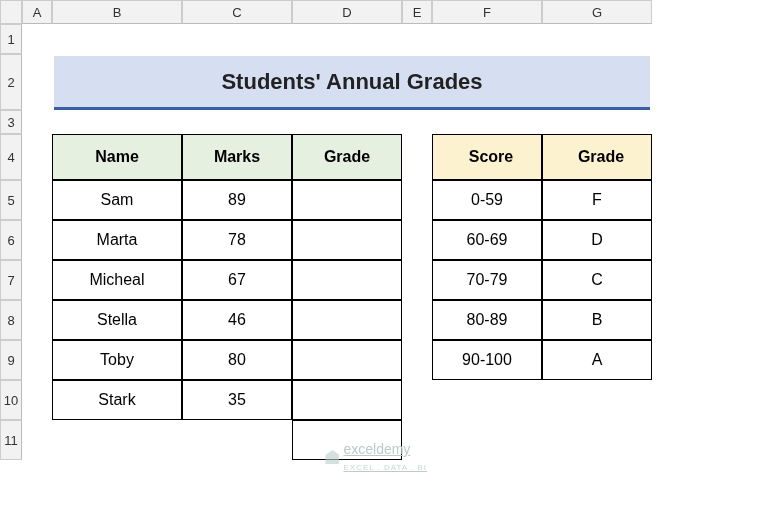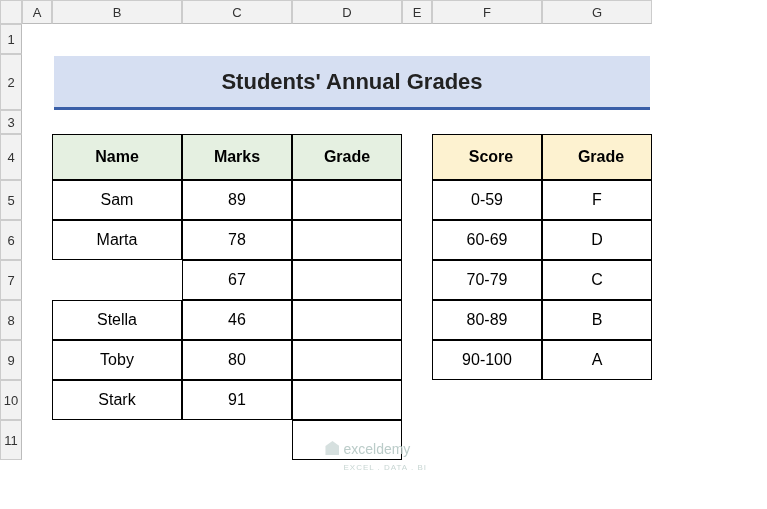--- a/index.html
+++ b/index.html
@@ -61,22 +61,24 @@
     border: 1px solid #000;
     background: #fff;
   }
   .watermark {
     position: absolute;
     right: 340px;
     bottom: 36px;
     color: #bbccc9;
     font-size: 14px;
     display: flex;
+    align-items: center;
     gap: 4px;
     pointer-events: none;
+    text-decoration: underline;
   }
   .wm-sub {
     font-size: 8px;
     letter-spacing: 1px;
     color: #c8d6d3;
   }
   .wm-logo {
     width: 14px;
     height: 14px;
     background: #bbccc9;
@@ -120,33 +122,34 @@
   <div class="tbl-header yellow-header" style="grid-column:8;grid-row:5">Grade</div>
 
   <div class="tbl-cell" style="grid-column:3;grid-row:6">Sam</div>
   <div class="tbl-cell" style="grid-column:4;grid-row:6">89</div>
   <div class="tbl-cell" style="grid-column:5;grid-row:6"></div>
 
   <div class="tbl-cell" style="grid-column:3;grid-row:7">Marta</div>
   <div class="tbl-cell" style="grid-column:4;grid-row:7">78</div>
   <div class="tbl-cell" style="grid-column:5;grid-row:7"></div>
 
+  <div class="tbl-cell" style="grid-column:3;grid-row:8">Micheal</div>
   <div class="tbl-cell" style="grid-column:4;grid-row:8">67</div>
   <div class="tbl-cell" style="grid-column:5;grid-row:8"></div>
 
   <div class="tbl-cell" style="grid-column:3;grid-row:9">Stella</div>
   <div class="tbl-cell" style="grid-column:4;grid-row:9">46</div>
   <div class="tbl-cell" style="grid-column:5;grid-row:9"></div>
 
   <div class="tbl-cell" style="grid-column:3;grid-row:10">Toby</div>
   <div class="tbl-cell" style="grid-column:4;grid-row:10">80</div>
   <div class="tbl-cell" style="grid-column:5;grid-row:10"></div>
 
   <div class="tbl-cell" style="grid-column:3;grid-row:11">Stark</div>
-  <div class="tbl-cell" style="grid-column:4;grid-row:11">91</div>
+  <div class="tbl-cell" style="grid-column:4;grid-row:11">35</div>
   <div class="tbl-cell" style="grid-column:5;grid-row:11"></div>
 
   <div class="tbl-cell" style="grid-column:5;grid-row:12"></div>
 
   <div class="tbl-cell" style="grid-column:7;grid-row:6">0-59</div>
   <div class="tbl-cell" style="grid-column:8;grid-row:6">F</div>
 
   <div class="tbl-cell" style="grid-column:7;grid-row:7">60-69</div>
   <div class="tbl-cell" style="grid-column:8;grid-row:7">D</div>
 

